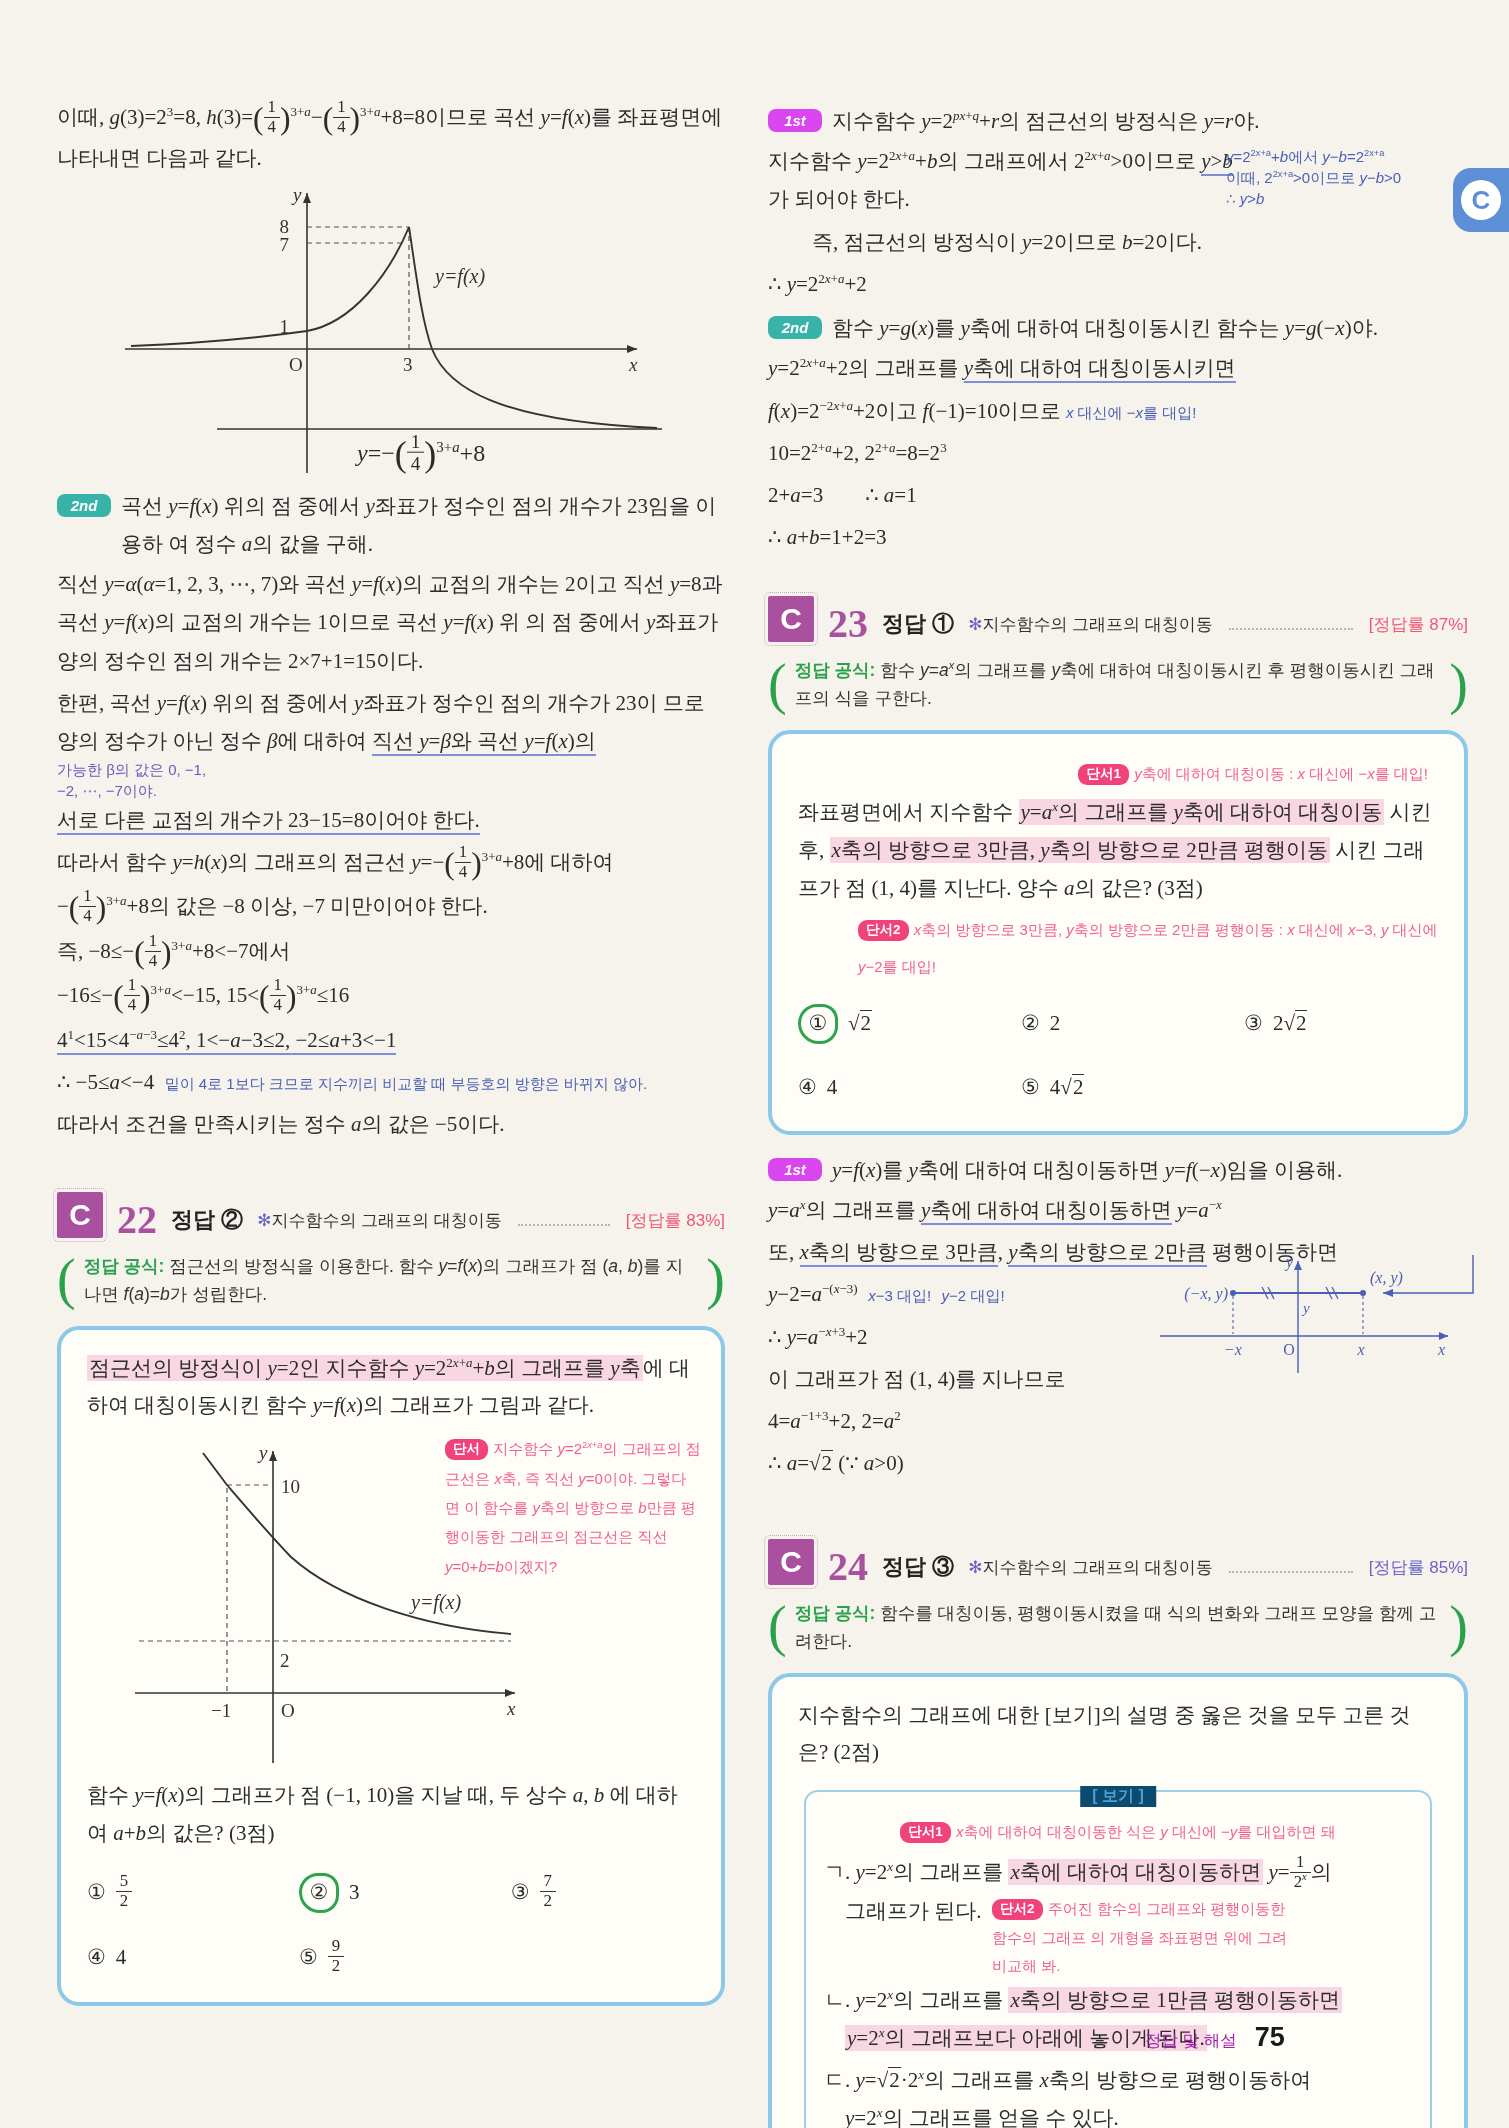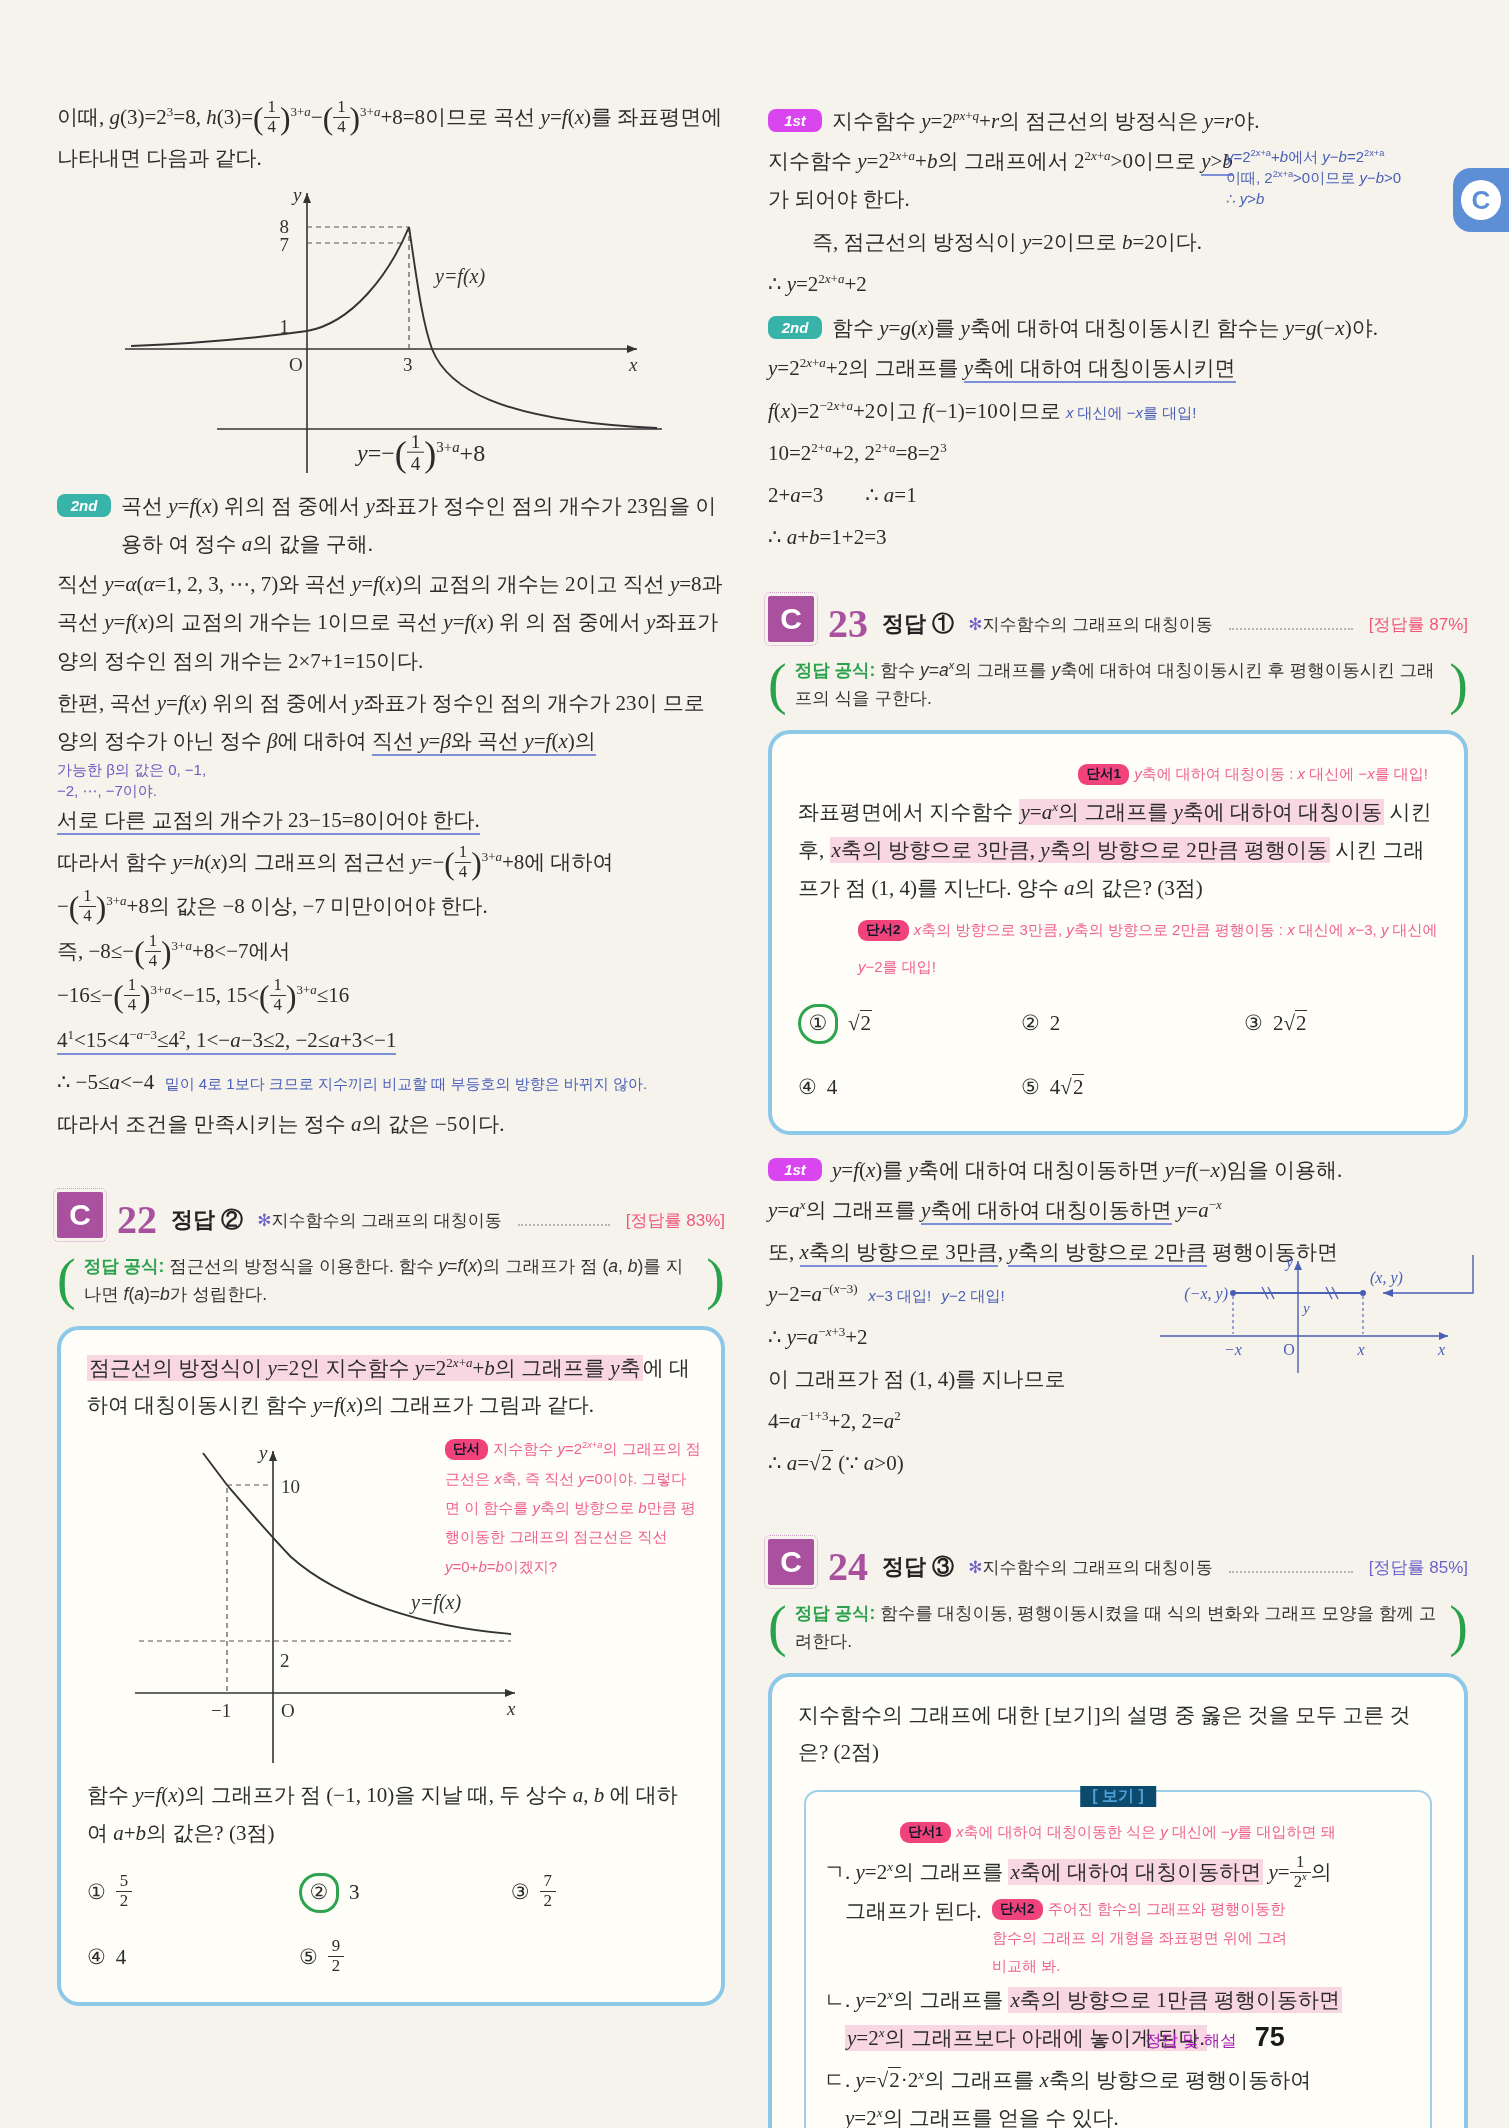--- a/index.html
+++ b/index.html
@@ -23,21 +23,21 @@
   .bp{font-size:1.5em;font-weight:300;vertical-align:-0.16em;line-height:1;}
   .ovl{border-top:1.4px solid #333;padding:0 1px;}
   
   .ul{border-bottom:2px solid #7c8fd8;padding-bottom:1px;}
   .hl{background:#f8d6e2;padding:1px 2px;}
   
   .note-blue,.note-purple,.pinkt{font-family:Liberation Sans, sans-serif;font-size:15px;line-height:1.4;}
   .note-blue{color:#4a5fb5;}
   .note-purple{color:#6a5bc0;display:inline-block;width:170px;vertical-align:top;line-height:1.35;}
   .pinkt{color:#ee6292;}
-  .danseo{display:inline-block;background:#f0437c;color:#0f172a;border-radius:9px;
+  .danseo{display:inline-block;background:#f0437c;color:#ffffff;border-radius:9px;
       font:bold 13.5px "Liberation Sans",sans-serif;padding:1px 8px 2px;vertical-align:1px;}
   .clue-inline{display:inline-block;width:310px;vertical-align:top;line-height:1.35;}
   
   .steprow{display:flex;gap:10px;align-items:flex-start;margin:6px 0 2px;}
   .stepbadge{flex:0 0 auto;display:inline-block;min-width:40px;text-align:center;border-radius:8px;color:#fff;
       font:italic bold 15px "Liberation Sans",sans-serif;padding:3px 7px;margin-top:7px;}
   .b1{background:#d946ef;}
   .b2{background:#38b3aa;}
   
   .chead{display:flex;align-items:flex-end;gap:14px;margin:0 0 10px;}

